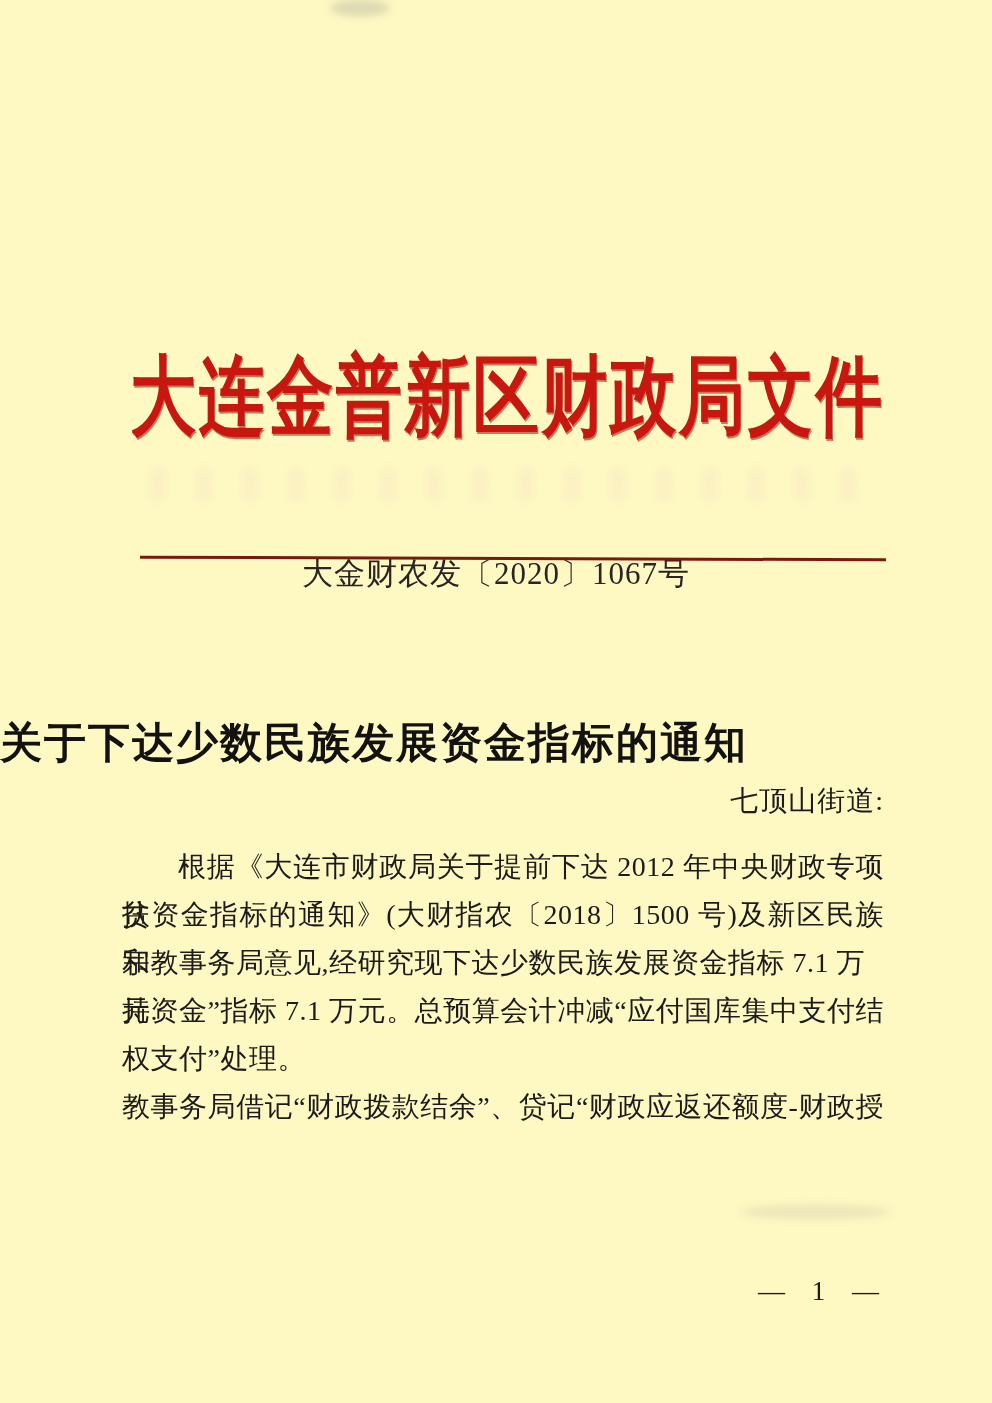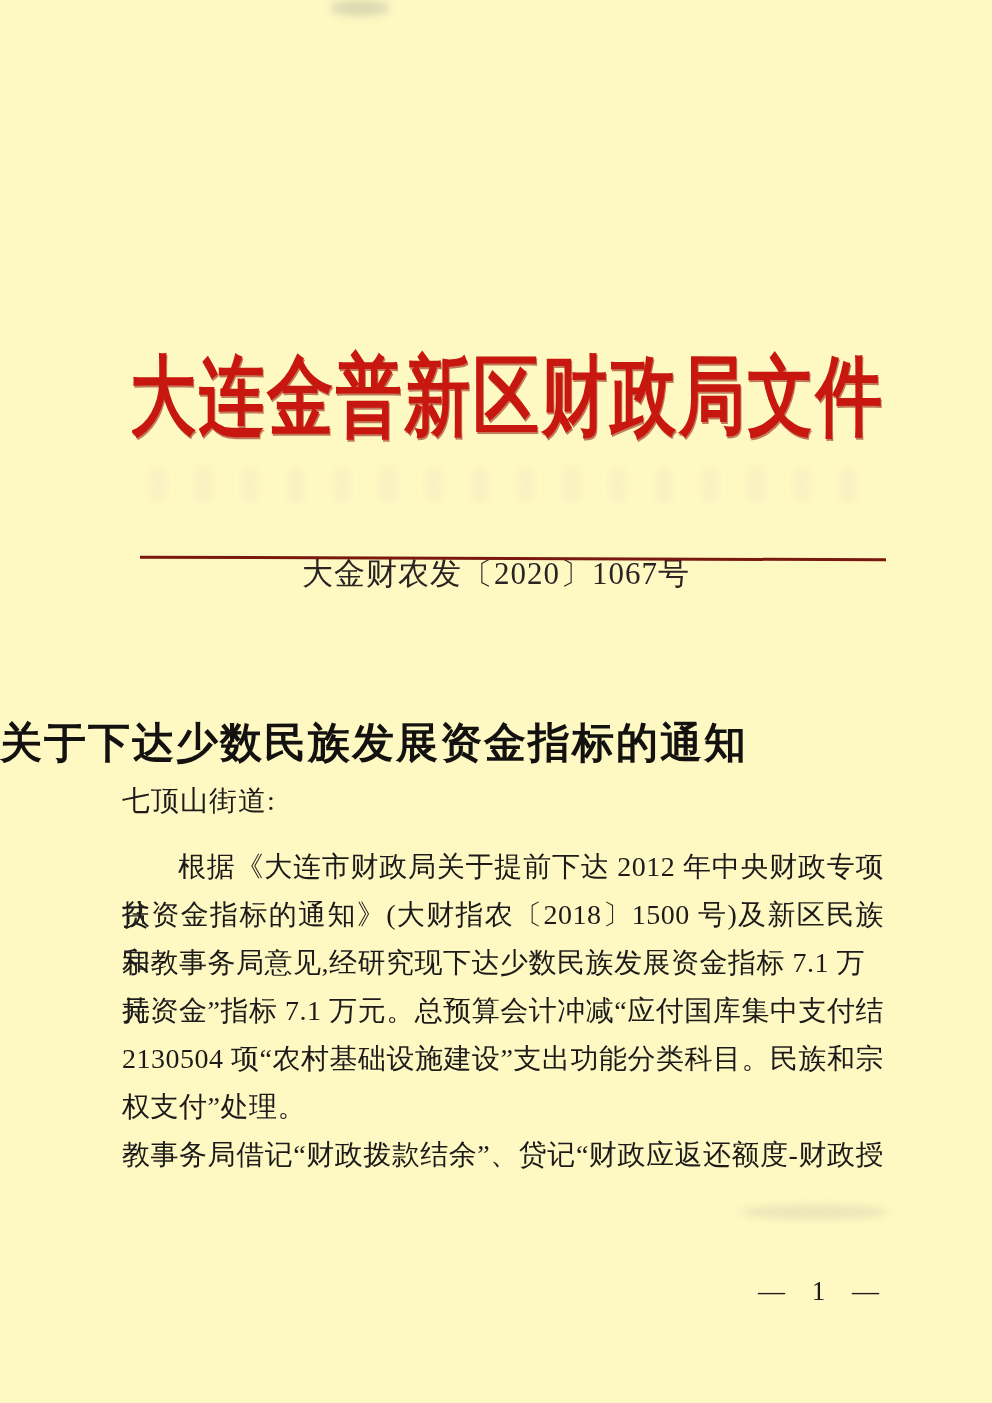--- a/index.html
+++ b/index.html
@@ -81,21 +81,21 @@
     position: absolute;
     top: 779px;
     left: 122px;
     width: 762px;
     font-size: 28px;
     color: #1d1b1a;
   }
   .salutation {
     line-height: 44px;
     height: 64px;
-    text-align: left;
+    text-align: right;
     letter-spacing: 1px;
   }
   .bline {
     line-height: 48px;
     height: 48px;
     text-align: justify;
     text-align-last: justify;
     letter-spacing: 0.5px;
   }
   .bline.end {
@@ -172,21 +172,20 @@
   <div class="doc-title">关于下达少数民族发展资金指标的通知</div>
 
   <div class="body-block">
     <div class="salutation">七顶山街道:</div>
 
     <div class="bline indent">根据《大连市财政局关于提前下达 2012 年中央财政专项扶</div>
     <div class="bline">贫资金指标的通知》(大财指农〔2018〕1500 号)及新区民族和</div>
     <div class="bline end">宗教事务局意见,经研究现下达少数民族发展资金指标 7.1 万元.</div>
 
     <div class="bline">持资金”指标 7.1 万元。总预算会计冲减“应付国库集中支付结</div>
-    <div class="bline">2130504 项“农村基础设施建设”支出功能分类科目。民族和宗</div>
     <div class="bline end">权支付”处理。</div>
     <div class="bline">教事务局借记“财政拨款结余”、贷记“财政应返还额度-财政授</div>
   </div>
 
   <div class="smudge smudge-mid"></div>
 
   <div class="page-number">— 1 —</div>
 
 </div>
 

